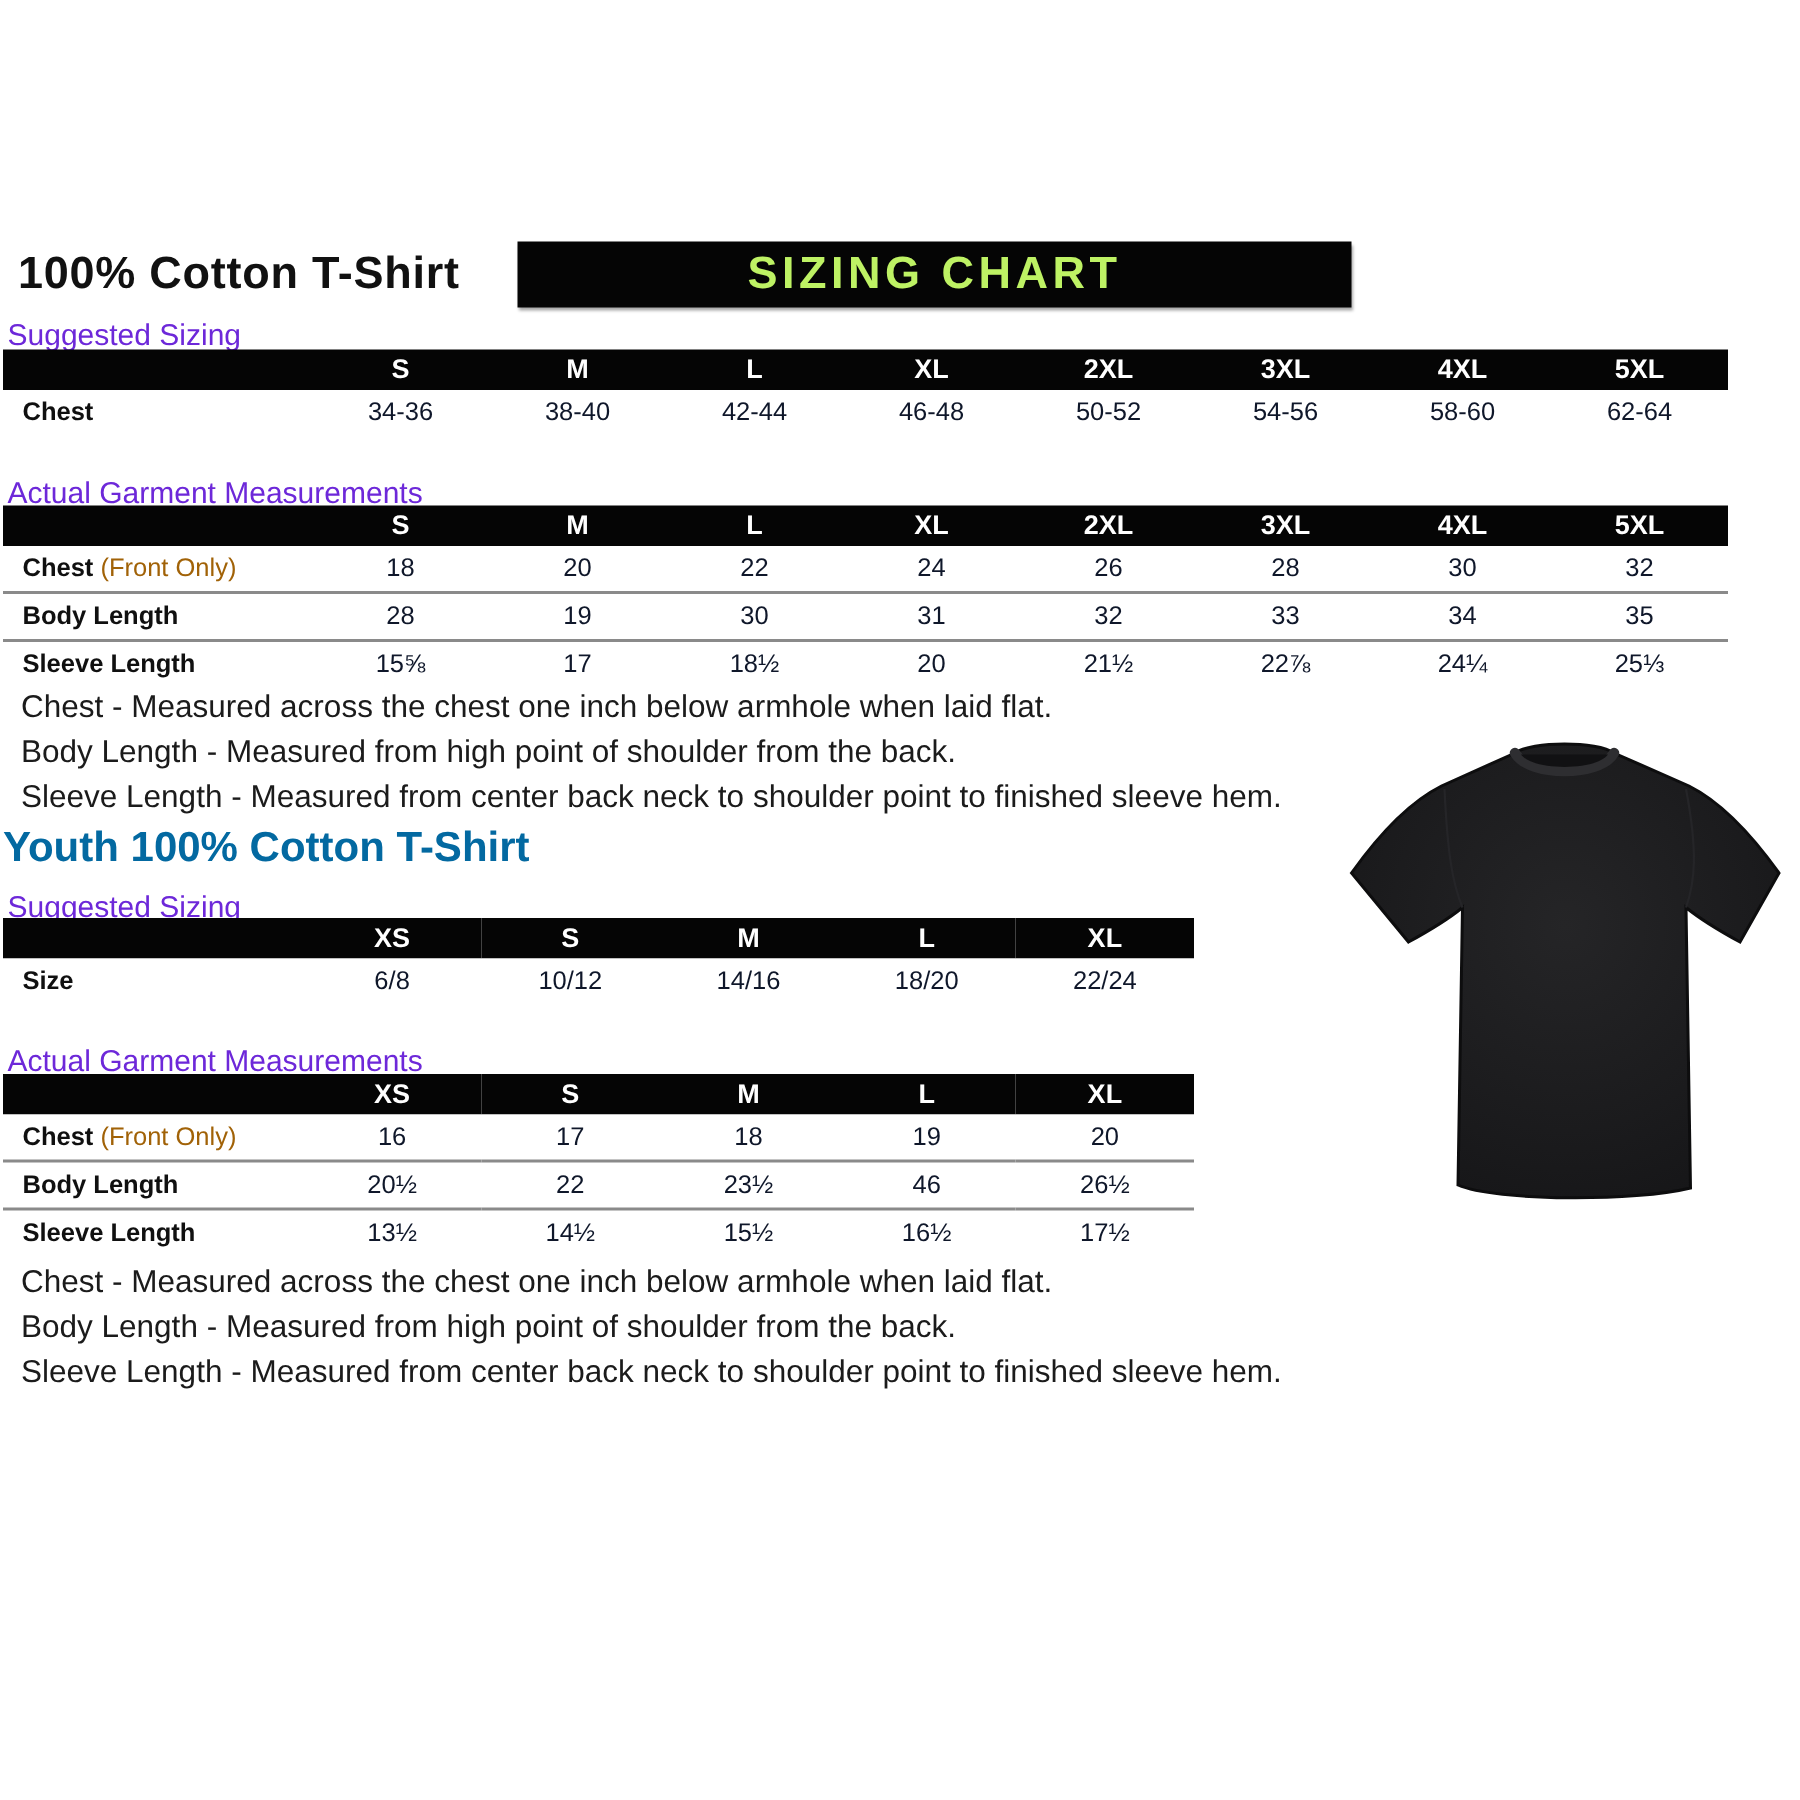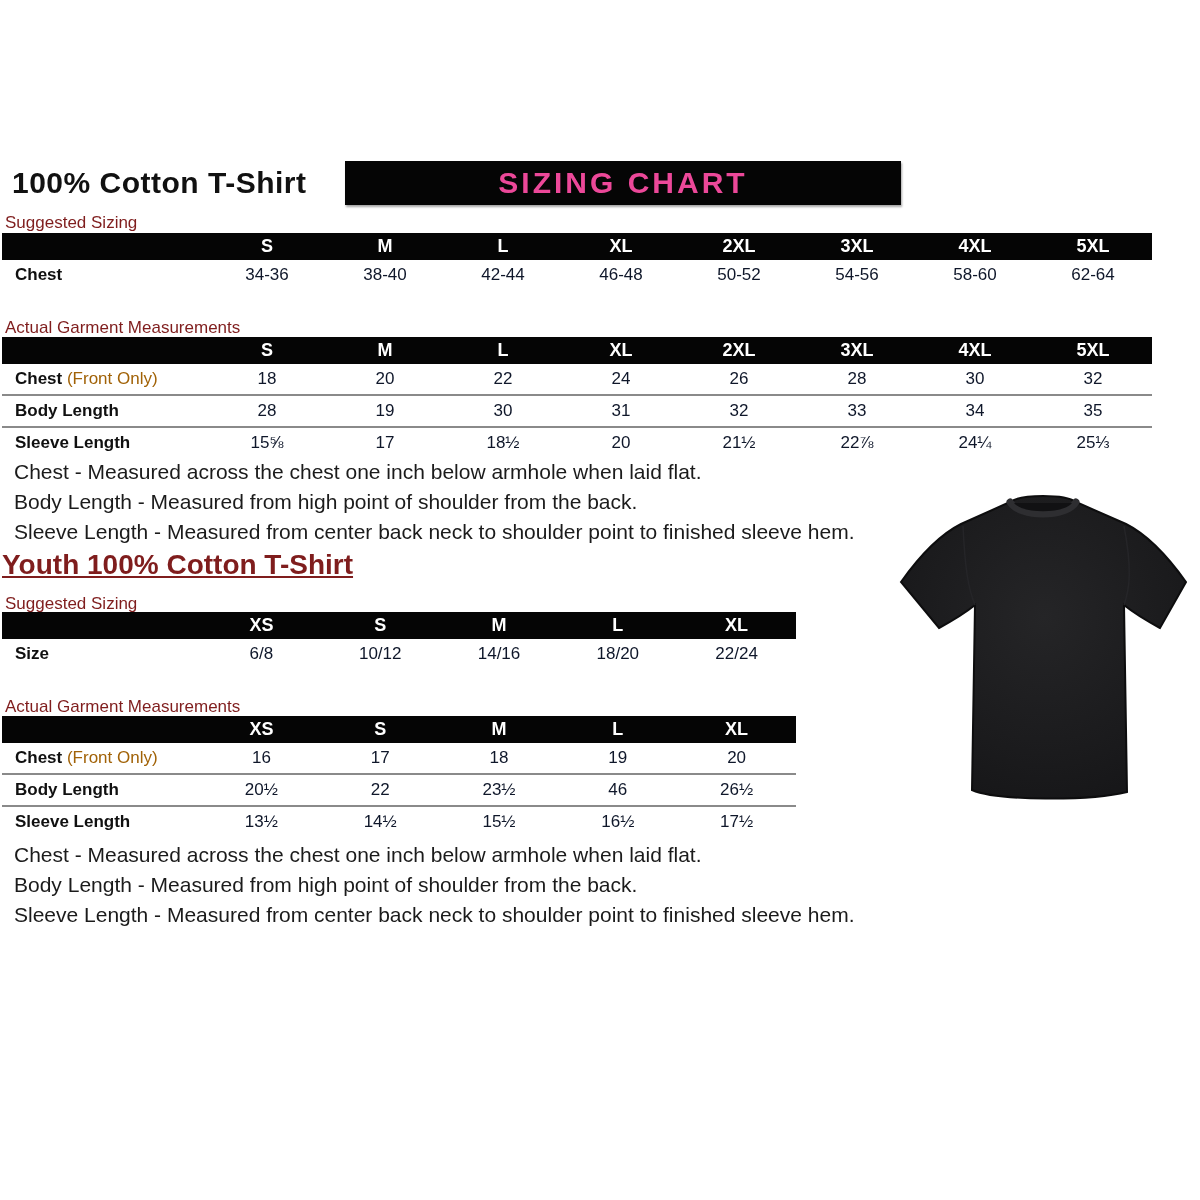--- a/index.html
+++ b/index.html
@@ -7,40 +7,40 @@
     position:relative;width:1200px;height:1048px;background:#ffffff;overflow:hidden;
     font-family:"Liberation Sans","DejaVu Sans",sans-serif;color:#1a1a1a;
   }
   .abs{position:absolute;}
   .main-title{left:12px;top:166px;font-size:30px;font-weight:bold;letter-spacing:0.5px;color:#111;}
   .banner{
     left:345px;top:161px;width:556px;height:44px;background:#050505;
     display:flex;align-items:center;justify-content:center;
     box-shadow:1px 2px 2px rgba(0,0,0,0.35);
   }
-  .banner span{color:#ec4899;font-size:30px;font-weight:bold;letter-spacing:3px;}
-  .section-label{font-size:17px;color:#7f1d1d;}
+  .banner span{color:#bef264;font-size:30px;font-weight:bold;letter-spacing:3px;}
+  .section-label{font-size:20px;color:#6d28d9;}
   .sizing-table{border-collapse:collapse;table-layout:fixed;}
   .sizing-table thead th{
     background:#050505;color:#ffffff;font-weight:bold;font-size:18px;
     height:27px;text-align:center;padding:0;
   }
   .sizing-table td{
     text-align:center;font-size:17px;color:#0f172a;height:30px;padding:0;
     background:#ffffff;
   }
   .sizing-table td.row-label{
     text-align:left;padding-left:13px;font-weight:bold;font-size:17px;color:#101010;
   }
   .sizing-table td.row-label .suffix{font-weight:normal;color:#a16207;}
   .agm tbody tr + tr td{border-top:2px solid #8a8a8a;}
   .adult-table{width:1150px;}
   .youth-table{width:794px;}
   .notes div{font-size:21px;color:#1b1b1b;line-height:30px;white-space:nowrap;}
-  .youth-title{left:2px;top:549px;font-size:28px;font-weight:bold;color:#7f1d1d;text-decoration:underline;}
+  .youth-title{left:2px;top:549px;font-size:28px;font-weight:bold;color:#0369a1;}
 </style>
 </head>
 <body>
 
 <div id="canvas">
 
   <div class="abs main-title">100% Cotton T-Shirt</div>
   <div class="abs banner">
     <span>SIZING CHART</span>
   </div>

